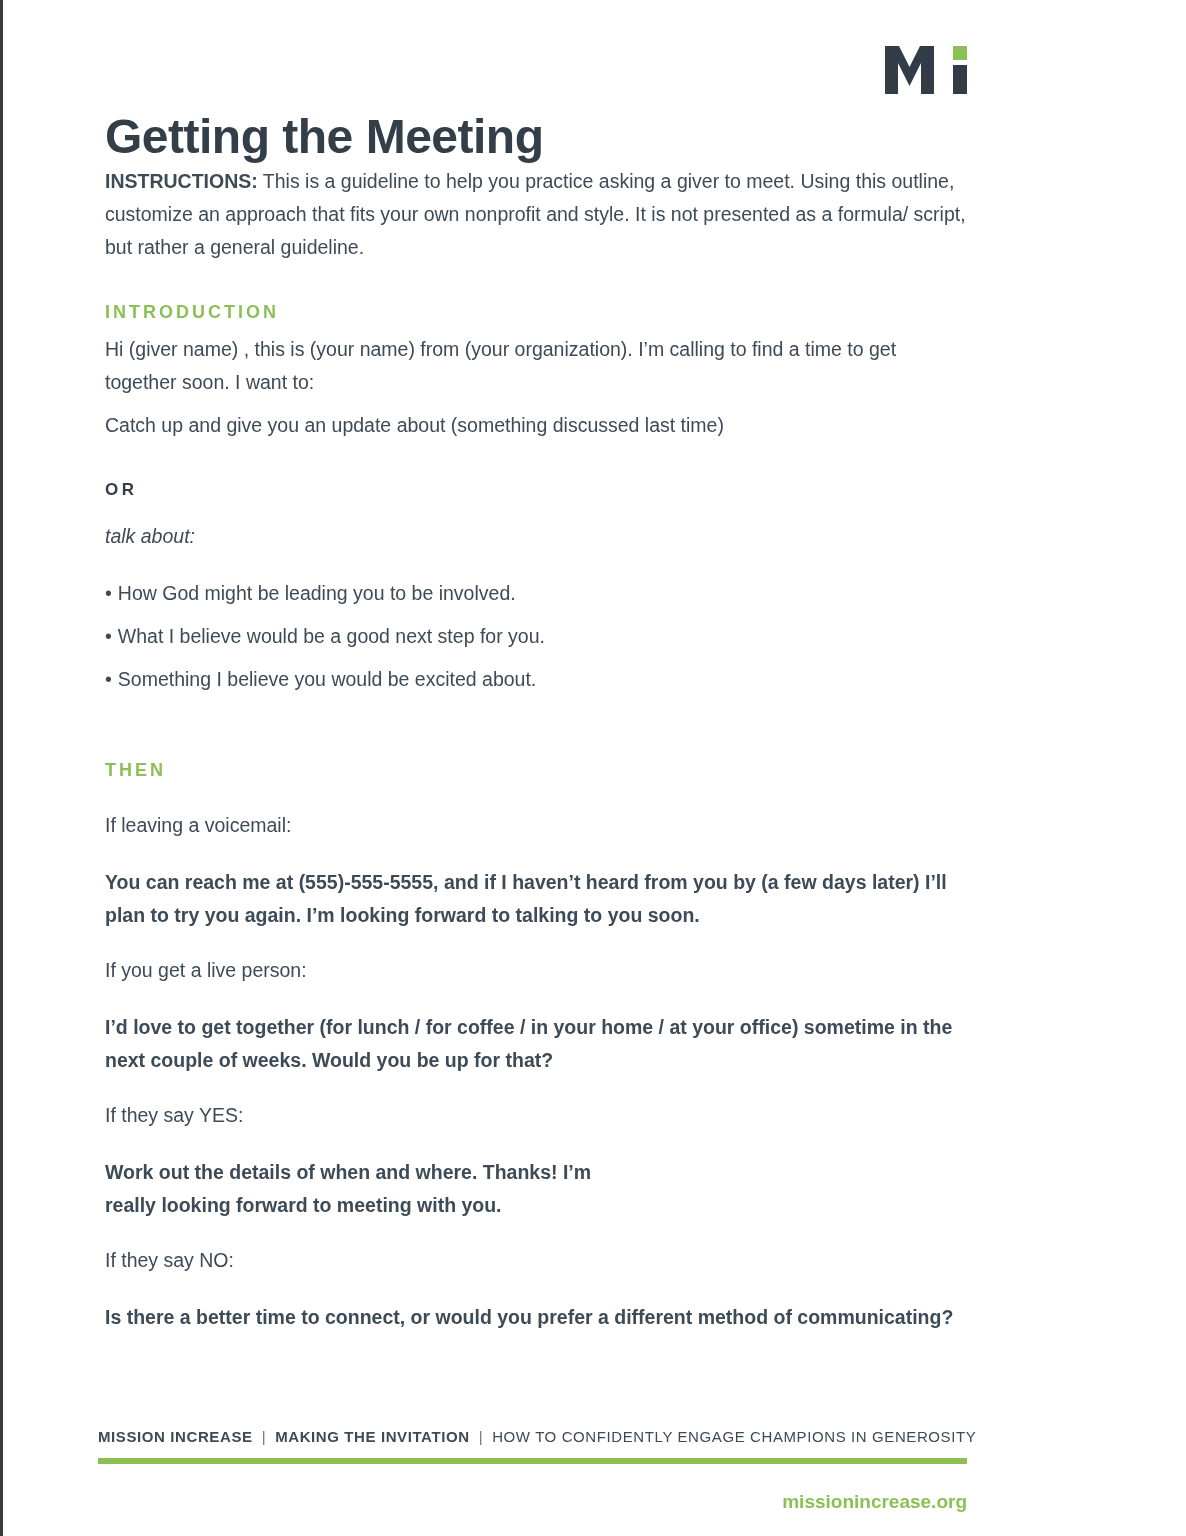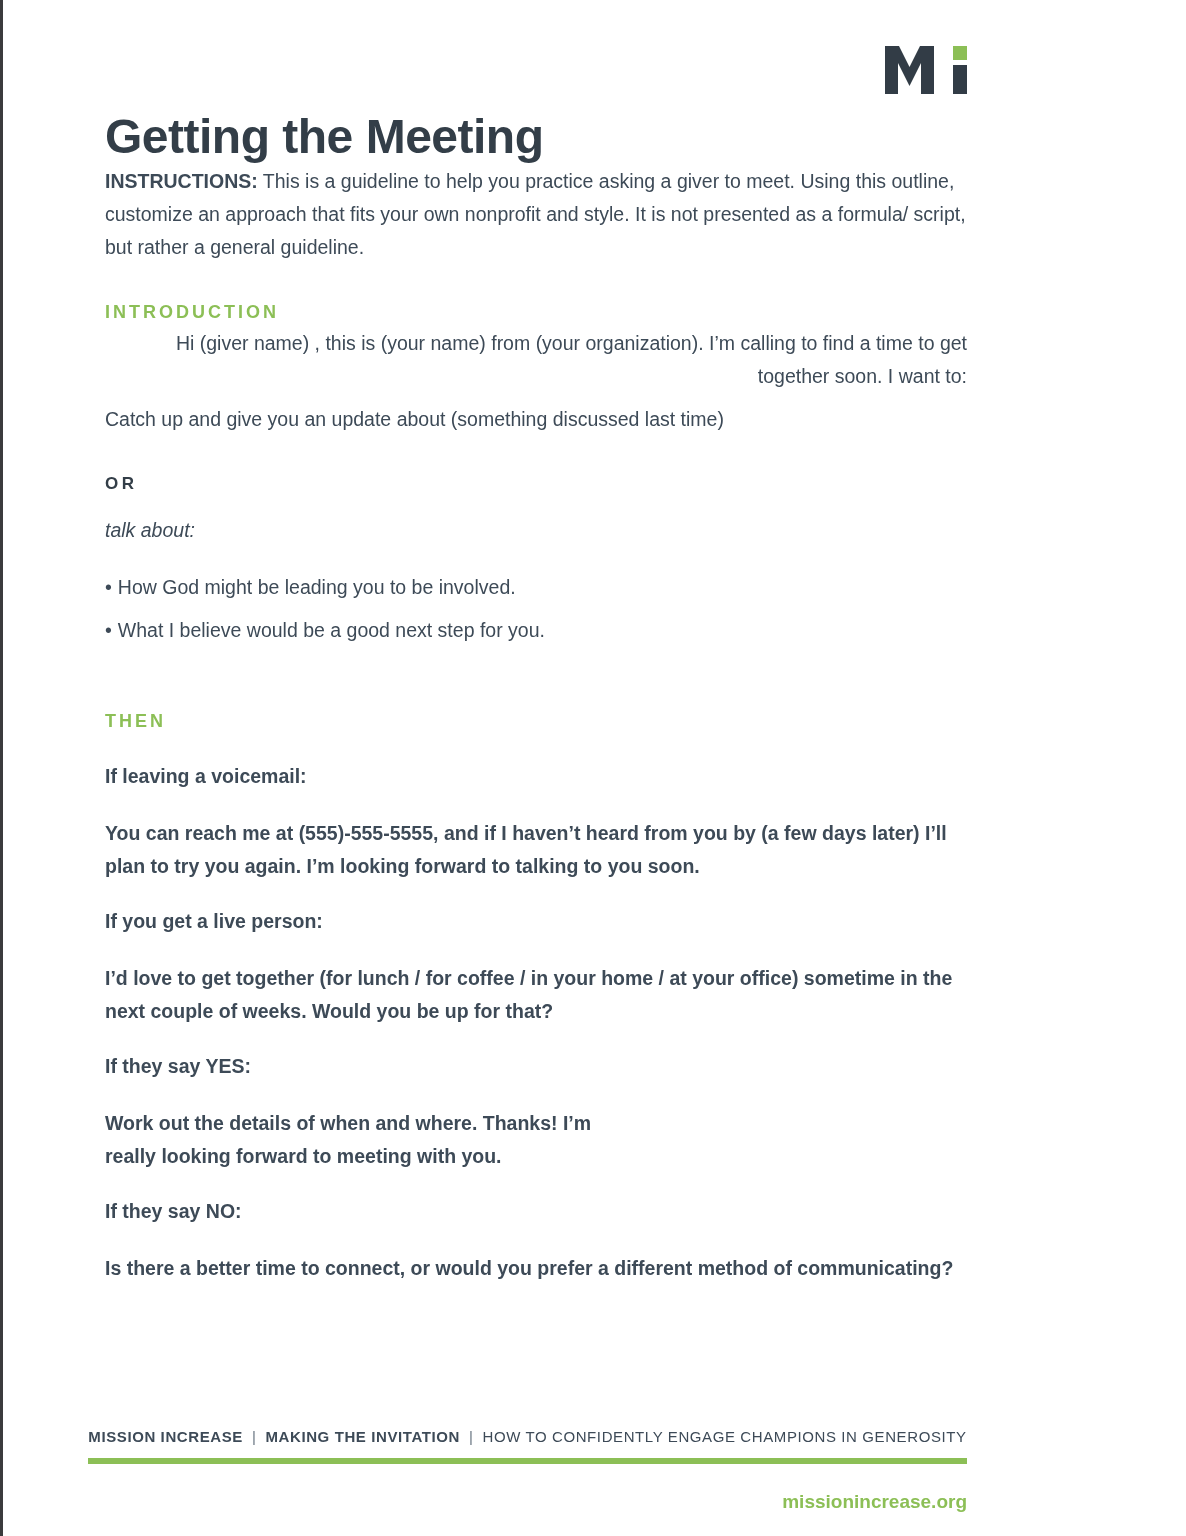--- a/index.html
+++ b/index.html
@@ -64,21 +64,21 @@
   }
   .instructions { }
   .instructions .lead { font-weight: 700; }
   .green-heading {
     font-size: 18px;
     font-weight: 700;
     letter-spacing: 3px;
     color: var(--green);
   }
   .intro-heading { margin-top: 38px; }
-  .intro-p1 { margin-top: 4px; text-align: right; }
+  .intro-p1 { margin-top: 10px; }
   .intro-p2 { margin-top: 10px; }
   .or-label {
     margin-top: 38px;
     font-size: 17px;
     font-weight: 700;
     letter-spacing: 3.5px;
     color: var(--title);
   }
   .talk-about {
     margin-top: 20px;
@@ -91,28 +91,28 @@
   ul.bullet-list li {
     font-size: 19.5px;
     line-height: 33px;
     margin-bottom: 10px;
     color: var(--dark);
   }
   ul.bullet-list li .bullet { margin-right: 6px; }
   .then-heading { margin-top: 64px; }
   .then-label {
     margin-top: 22px;
-    font-weight: 700;
+    font-weight: 400;
   }
   .then-label.first { margin-top: 28px; }
   .then-text { margin-top: 24px; font-weight: bold; }
   .footer {
     position: absolute;
     top: 1428px;
-    left: 88px;
+    left: 98px;
     right: 103px;
   }
   .footer-line {
     text-align: center;
     font-size: 15px;
     letter-spacing: 0.6px;
     color: var(--dark);
     white-space: nowrap;
   }
   .footer-line .seg.bold { font-weight: 700; }
@@ -165,20 +165,21 @@
 
     <p class="intro-p2">Catch up and give you an update about (something discussed last time)</p>
 
     <div class="or-label">OR</div>
 
     <p class="talk-about">talk about:</p>
 
     <ul class="bullet-list">
       <li><span class="bullet">•</span><span>How God might be leading you to be involved.</span></li>
       <li><span class="bullet">•</span><span>What I believe would be a good next step for you.</span></li>
+      <li><span class="bullet">•</span><span>Something I believe you would be excited about.</span></li>
     </ul>
 
     <div class="green-heading then-heading">THEN</div>
 
     <p class="then-label first">If leaving a voicemail:</p>
     <p class="then-text">You can reach me at (555)-555-5555, and if I haven’t heard from you by (a few days later) I’ll plan to try you again. I’m looking forward to talking to you soon.</p>
 
     <p class="then-label">If you get a live person:</p>
     <p class="then-text">I’d love to get together (for lunch / for coffee / in your home / at your office) sometime in the next couple of weeks. Would you be up for that?</p>
 

